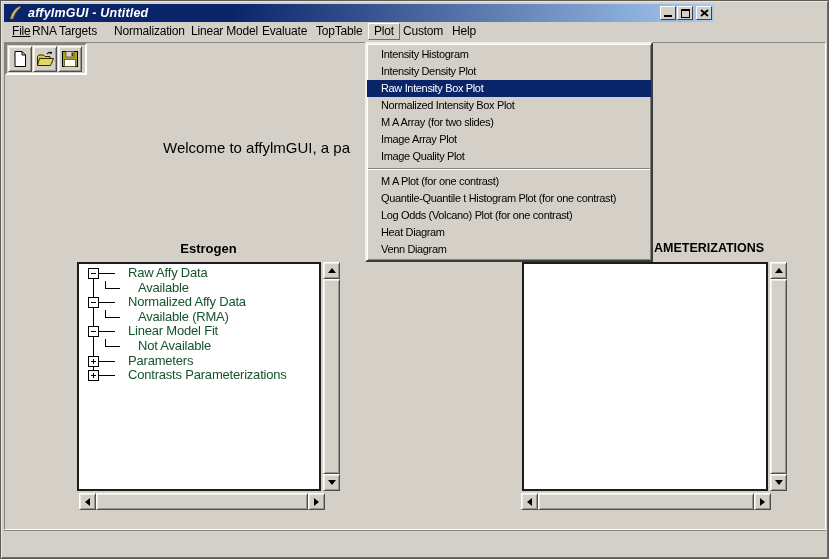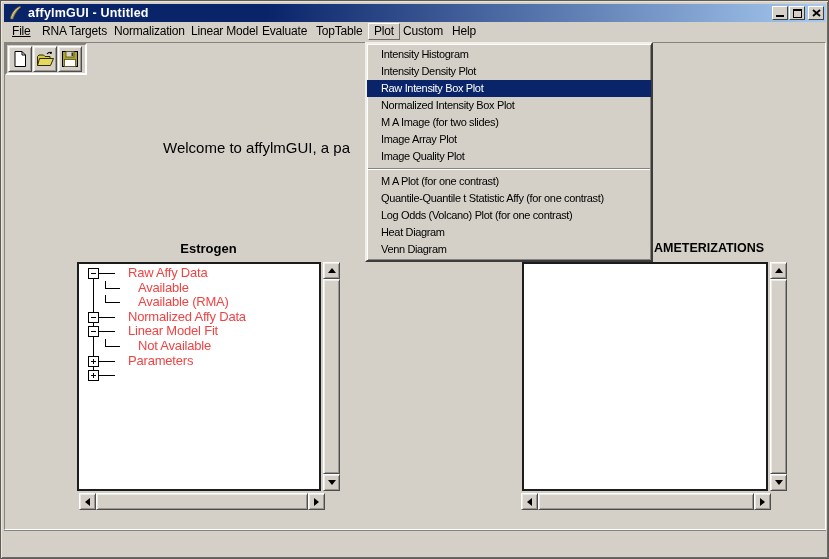--- a/index.html
+++ b/index.html
@@ -7,23 +7,23 @@
   .window{
     position:relative;width:829px;height:559px;
     background:var(--bg,#D4D0C8);
     font-family:"Liberation Sans", sans-serif;
     border:1px solid #5f5b56;
     box-shadow:inset 1px 1px 0 #e9e6e0, inset -1px -1px 0 #6e6a64;
     overflow:hidden;
   }
   
   .titlebar{
-    position:absolute;left:3px;top:3px;width:822px;height:18px;
+    position:absolute;left:3px;top:3px;width:710px;height:18px;
     background:linear-gradient(to right,var(--tb1,#0A246A) 0%,var(--tb1,#0A246A) 32%,var(--tb2,#A6CAF0) 100%);
-    display:flex;align-items:center;color:#fff;
+    display:flex;align-items:center;color:#fff;font-style:italic;
   }
   .app-icon{width:16px;height:16px;margin-left:3px;flex:0 0 auto;}
   .title-text{font-size:12.5px;font-weight:bold;margin-left:5px;letter-spacing:.2px;white-space:nowrap;}
   .win-buttons{position:absolute;right:2px;top:2px;display:flex;}
   .win-btn{
     width:16px;height:14px;background:#D4D0C8;margin-left:1px;
     border:1px solid;border-color:#FFFFFF #404040 #404040 #FFFFFF;
     display:flex;align-items:flex-end;justify-content:center;position:relative;
   }
   .win-btn.close{margin-left:3px;}
@@ -75,21 +75,21 @@
   .trow{position:relative;height:14.6px;line-height:14.6px;}
   .tbox{
     position:absolute;left:9px;top:2px;width:11px;height:11px;
     background:#fff;border:1px solid #000;z-index:2;
   }
   .tbox::before{content:"";position:absolute;left:2px;top:4px;width:5px;height:1px;background:#000;}
   .tbox.collapsed::after{content:"";position:absolute;left:4px;top:2px;width:1px;height:5px;background:#000;}
   .hline{position:absolute;left:20px;top:7px;width:16px;height:1px;background:#000;}
   .cv{position:absolute;left:26px;top:0;width:1px;height:8px;background:#000;}
   .ch{position:absolute;left:26px;top:7px;width:15px;height:1px;background:#000;}
-  .tlabel{position:absolute;top:0;white-space:nowrap;color:#ef4444;}
+  .tlabel{position:absolute;top:0;white-space:nowrap;color:#14532d;}
   .tlabel.parent{left:49px;}
   .tlabel.child{left:59px;}
   
   .vscroll{position:absolute;width:17px;height:229px;display:flex;flex-direction:column;background:var(--trough,#ECE9E0);}
   .vscroll.left{left:322px;top:261px;}
   .vscroll.right{left:769px;top:261px;}
   .hscroll{position:absolute;height:17px;display:flex;background:var(--trough,#ECE9E0);}
   .hscroll.left{left:78px;top:492px;width:246px;}
   .hscroll.right{left:520px;top:492px;width:250px;}
   .sb-btn{
@@ -148,21 +148,21 @@
         <svg class="glyph-close" width="9" height="8" viewBox="0 0 9 8">
           <line x1="1" y1="1" x2="8" y2="7" stroke="#000" stroke-width="1.8"></line>
           <line x1="8" y1="1" x2="1" y2="7" stroke="#000" stroke-width="1.8"></line>
         </svg>
       </div>
     </div>
   </div>
 
   <div class="menubar" id="menubar">
       <div class="mb-item" style="left: 8px; text-decoration: underline;">File</div>
-      <div class="mb-item" style="left: 38px;">RNA Targets</div>
+      <div class="mb-item" style="left: 28px;">RNA Targets</div>
       <div class="mb-item" style="left: 110px;">Normalization</div>
       <div class="mb-item" style="left: 187px;">Linear Model</div>
       <div class="mb-item" style="left: 258px; text-align: right;">Evaluate</div>
       <div class="mb-item" style="left: 312px;">TopTable</div>
       <div class="mb-item active" style="left: 364px;">Plot</div>
       <div class="mb-item" style="left: 399px; text-align: center;">Custom</div>
       <div class="mb-item" style="left: 448px;">Help</div>
     </div>
 
   <div class="client-frame"></div>
@@ -202,47 +202,48 @@
           <span class="tbox expanded"></span>
           <span class="hline"></span>
           <span class="tlabel parent">Raw Affy Data</span>
         </div>
         <div class="trow">
           <span class="cv"></span>
           <span class="ch"></span>
           <span class="tlabel child">Available</span>
         </div>
         <div class="trow">
+          <span class="tbox expanded"></span>
+          <span class="hline"></span>
+          <span class="tlabel parent">Normalized Affy Data</span>
+        </div>
+        <div class="trow">
           <span class="cv"></span>
           <span class="ch"></span>
           <span class="tlabel child">Available (RMA)</span>
         </div>
         <div class="trow">
           <span class="tbox expanded"></span>
           <span class="hline"></span>
-          <span class="tlabel parent">Normalized Affy Data</span>
-        </div>
-        <div class="trow">
-          <span class="tbox expanded"></span>
-          <span class="hline"></span>
           <span class="tlabel parent">Linear Model Fit</span>
         </div>
         <div class="trow">
           <span class="cv"></span>
           <span class="ch"></span>
           <span class="tlabel child">Not Available</span>
         </div>
         <div class="trow">
           <span class="tbox collapsed"></span>
           <span class="hline"></span>
           <span class="tlabel parent">Parameters</span>
         </div>
         <div class="trow">
           <span class="tbox collapsed"></span>
           <span class="hline"></span>
+          <span class="tlabel parent">Contrasts Parameterizations</span>
         </div>
       </div>
   </div>
   <div class="vscroll left">
     <div class="sb-btn">
         <div class="arr up"></div>
       </div>
     <div class="sb-trough">
         <div class="sb-thumb"></div>
       </div>
@@ -285,24 +286,24 @@
     <div class="sb-btn">
         <div class="arr rightd"></div>
       </div>
   </div>
 
   <div class="dropdown" id="plot-menu">
       <div class="menu-item">Intensity Histogram</div>
       <div class="menu-item">Intensity Density Plot</div>
       <div class="menu-item selected">Raw Intensity Box Plot</div>
       <div class="menu-item">Normalized Intensity Box Plot</div>
-      <div class="menu-item">M A Image (for two slides)</div>
+      <div class="menu-item">M A Array (for two slides)</div>
       <div class="menu-item">Image Array Plot</div>
       <div class="menu-item">Image Quality Plot</div>
       <div class="menu-sep"></div>
       <div class="menu-item">M A Plot (for one contrast)</div>
-      <div class="menu-item">Quantile-Quantile t Statistic Affy (for one contrast)</div>
+      <div class="menu-item">Quantile-Quantile t Histogram Plot (for one contrast)</div>
       <div class="menu-item">Log Odds (Volcano) Plot (for one contrast)</div>
       <div class="menu-item">Heat Diagram</div>
       <div class="menu-item">Venn Diagram</div>
     </div>
 
 </div>
 
 </body></html>

